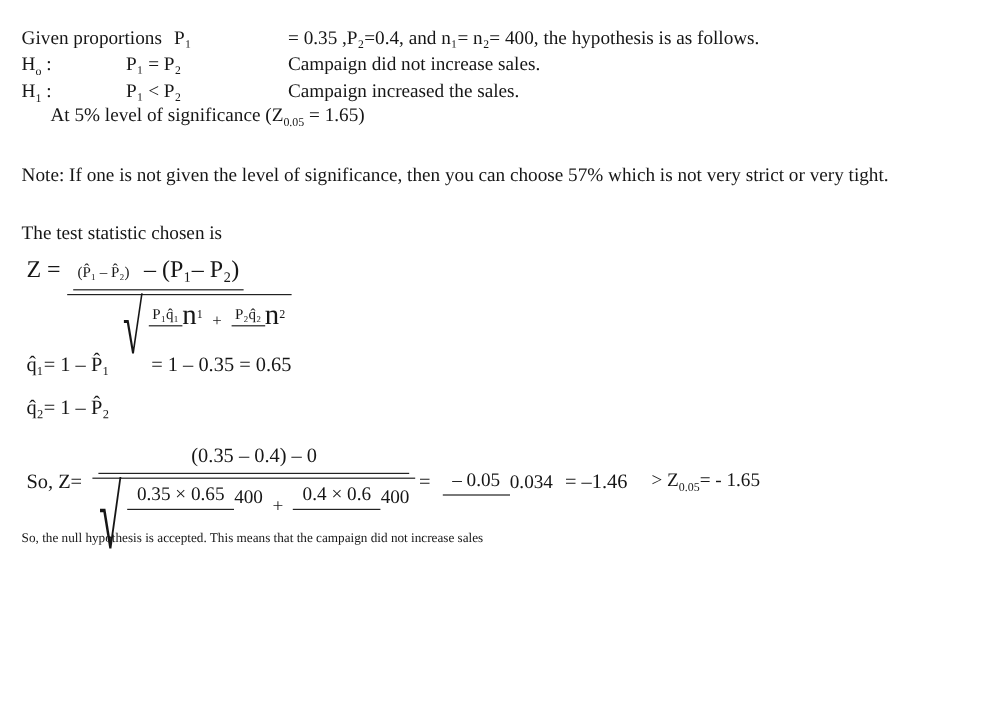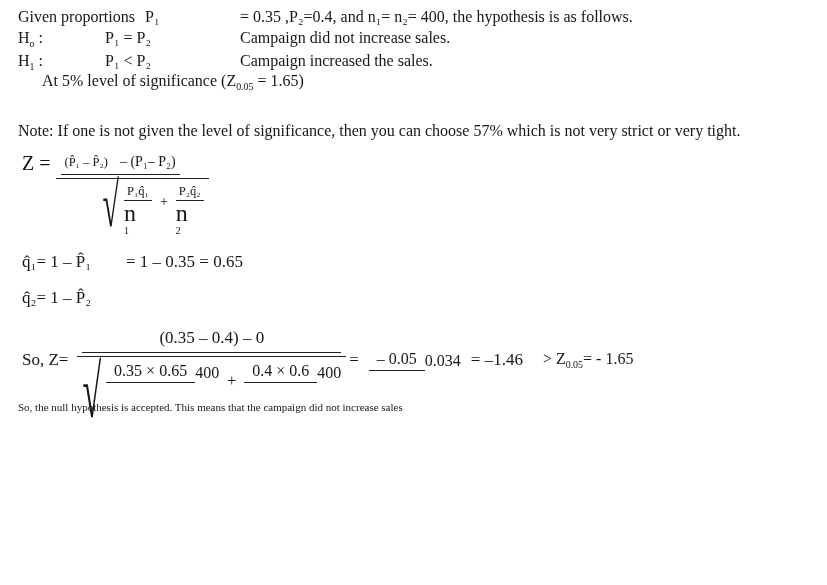--- a/index.html
+++ b/index.html
@@ -4,43 +4,43 @@
 <style>
   html, body { margin: 0; padding: 0; }
   body {
     width: 827px; height: 585px;
     background: #ffffff;
     color: #161616;
     font-family: "Liberation Serif", "DejaVu Serif", serif;
     font-size: 16px;
     overflow: hidden;
   }
-  .page { padding: 6px 18px 0; }
+  .page { padding: 22px 18px 0; }
   sub { font-size: 0.62em; }
 
   .grid { display: grid; }
   .intro { grid-template-columns: 127px 95px 1fr; margin-top: 2px; }
   .hyp   { grid-template-columns: 87px 135px 1fr; margin-top: 3px; }
 
   .sig  { padding-left: 24px; }
   .note { margin: 26px 0 0; line-height: 1.45; }
   .stat-intro { margin-top: 28px; }
 
   .formula { display: flex; align-items: flex-start; margin-top: 10px; padding-left: 4px; }
   .zlab { font-size: 20px; }
   .fr-main { display: flex; flex-direction: column; margin-left: 10px; }
   .z-num { align-self: flex-start; padding: 0 4px 4px; border-bottom: 1px solid #222; }
   .small-grp { font-size: 12.5px; }
-  .big-grp { font-size: 14px; margin-left: 8px; }
+  .big-grp { font-size: 20px; margin-left: 8px; }
   .fr-bar { border-top: 1.2px solid #222; margin-top: 3px; width: calc(100% + 10px); align-self: flex-start; margin-left: -5px; height: 0; }
   .z-den { display: flex; align-self: flex-start; margin-left: 42px; margin-top: 2px; }
   .radical { font-size: 30px; line-height: 1; display: inline-block; transform: scaleY(2.1); transform-origin: 50% 12%; margin-right: 5px; }
   .radical.big { font-size: 34px; transform: scaleY(2.2); transform-origin: 50% 10%; }
   .terms { display: flex; align-items: flex-start; gap: 8px; padding-top: 3px; }
-  .ifr { display: flex; flex-direction: column; align-items: flex-start; }
+  .ifr { display: flex; flex-direction: row; align-items: center; }
   .ifr .top { font-size: 12.5px; border-bottom: 1px solid #222; padding: 0 3px 1px; }
   .ifr .nletter { font-size: 24px; line-height: 1.05; }
   .ifr .nsub { font-size: 10px; line-height: 1; }
   .plus { margin-top: 10px; font-size: 14px; }
 
   .qline { display: flex; margin-top: 16px; font-size: 17px; padding-left: 4px; }
   .qline .q-lhs { width: 104px; }
 
   .calc { display: flex; align-items: center; margin-top: 20px; padding-left: 4px; }
   .solab { font-size: 17px; }
@@ -78,20 +78,21 @@
     <span>P₁ &lt; P₂</span>
     <span>Campaign increased the sales.</span>
   </div>
 
   <div class="sig">
     <span>At 5% level of significance (Z</span><sub>0.05</sub><span> = 1.65)</span>
   </div>
 
   <p class="note">Note: If one is not given the level of significance, then you can choose 57% which is not very strict or very tight.</p>
 
+  <div class="stat-intro">The test statistic chosen is</div>
 
   <div class="formula">
     <span class="zlab">Z =</span>
     <div class="fr-main">
       <div class="z-num">
         <span class="small-grp">(P̂₁ – P̂₂)</span>
         <span class="big-grp">– (P₁– P₂)</span>
       </div>
       <div class="fr-bar"></div>
       <div class="z-den">

